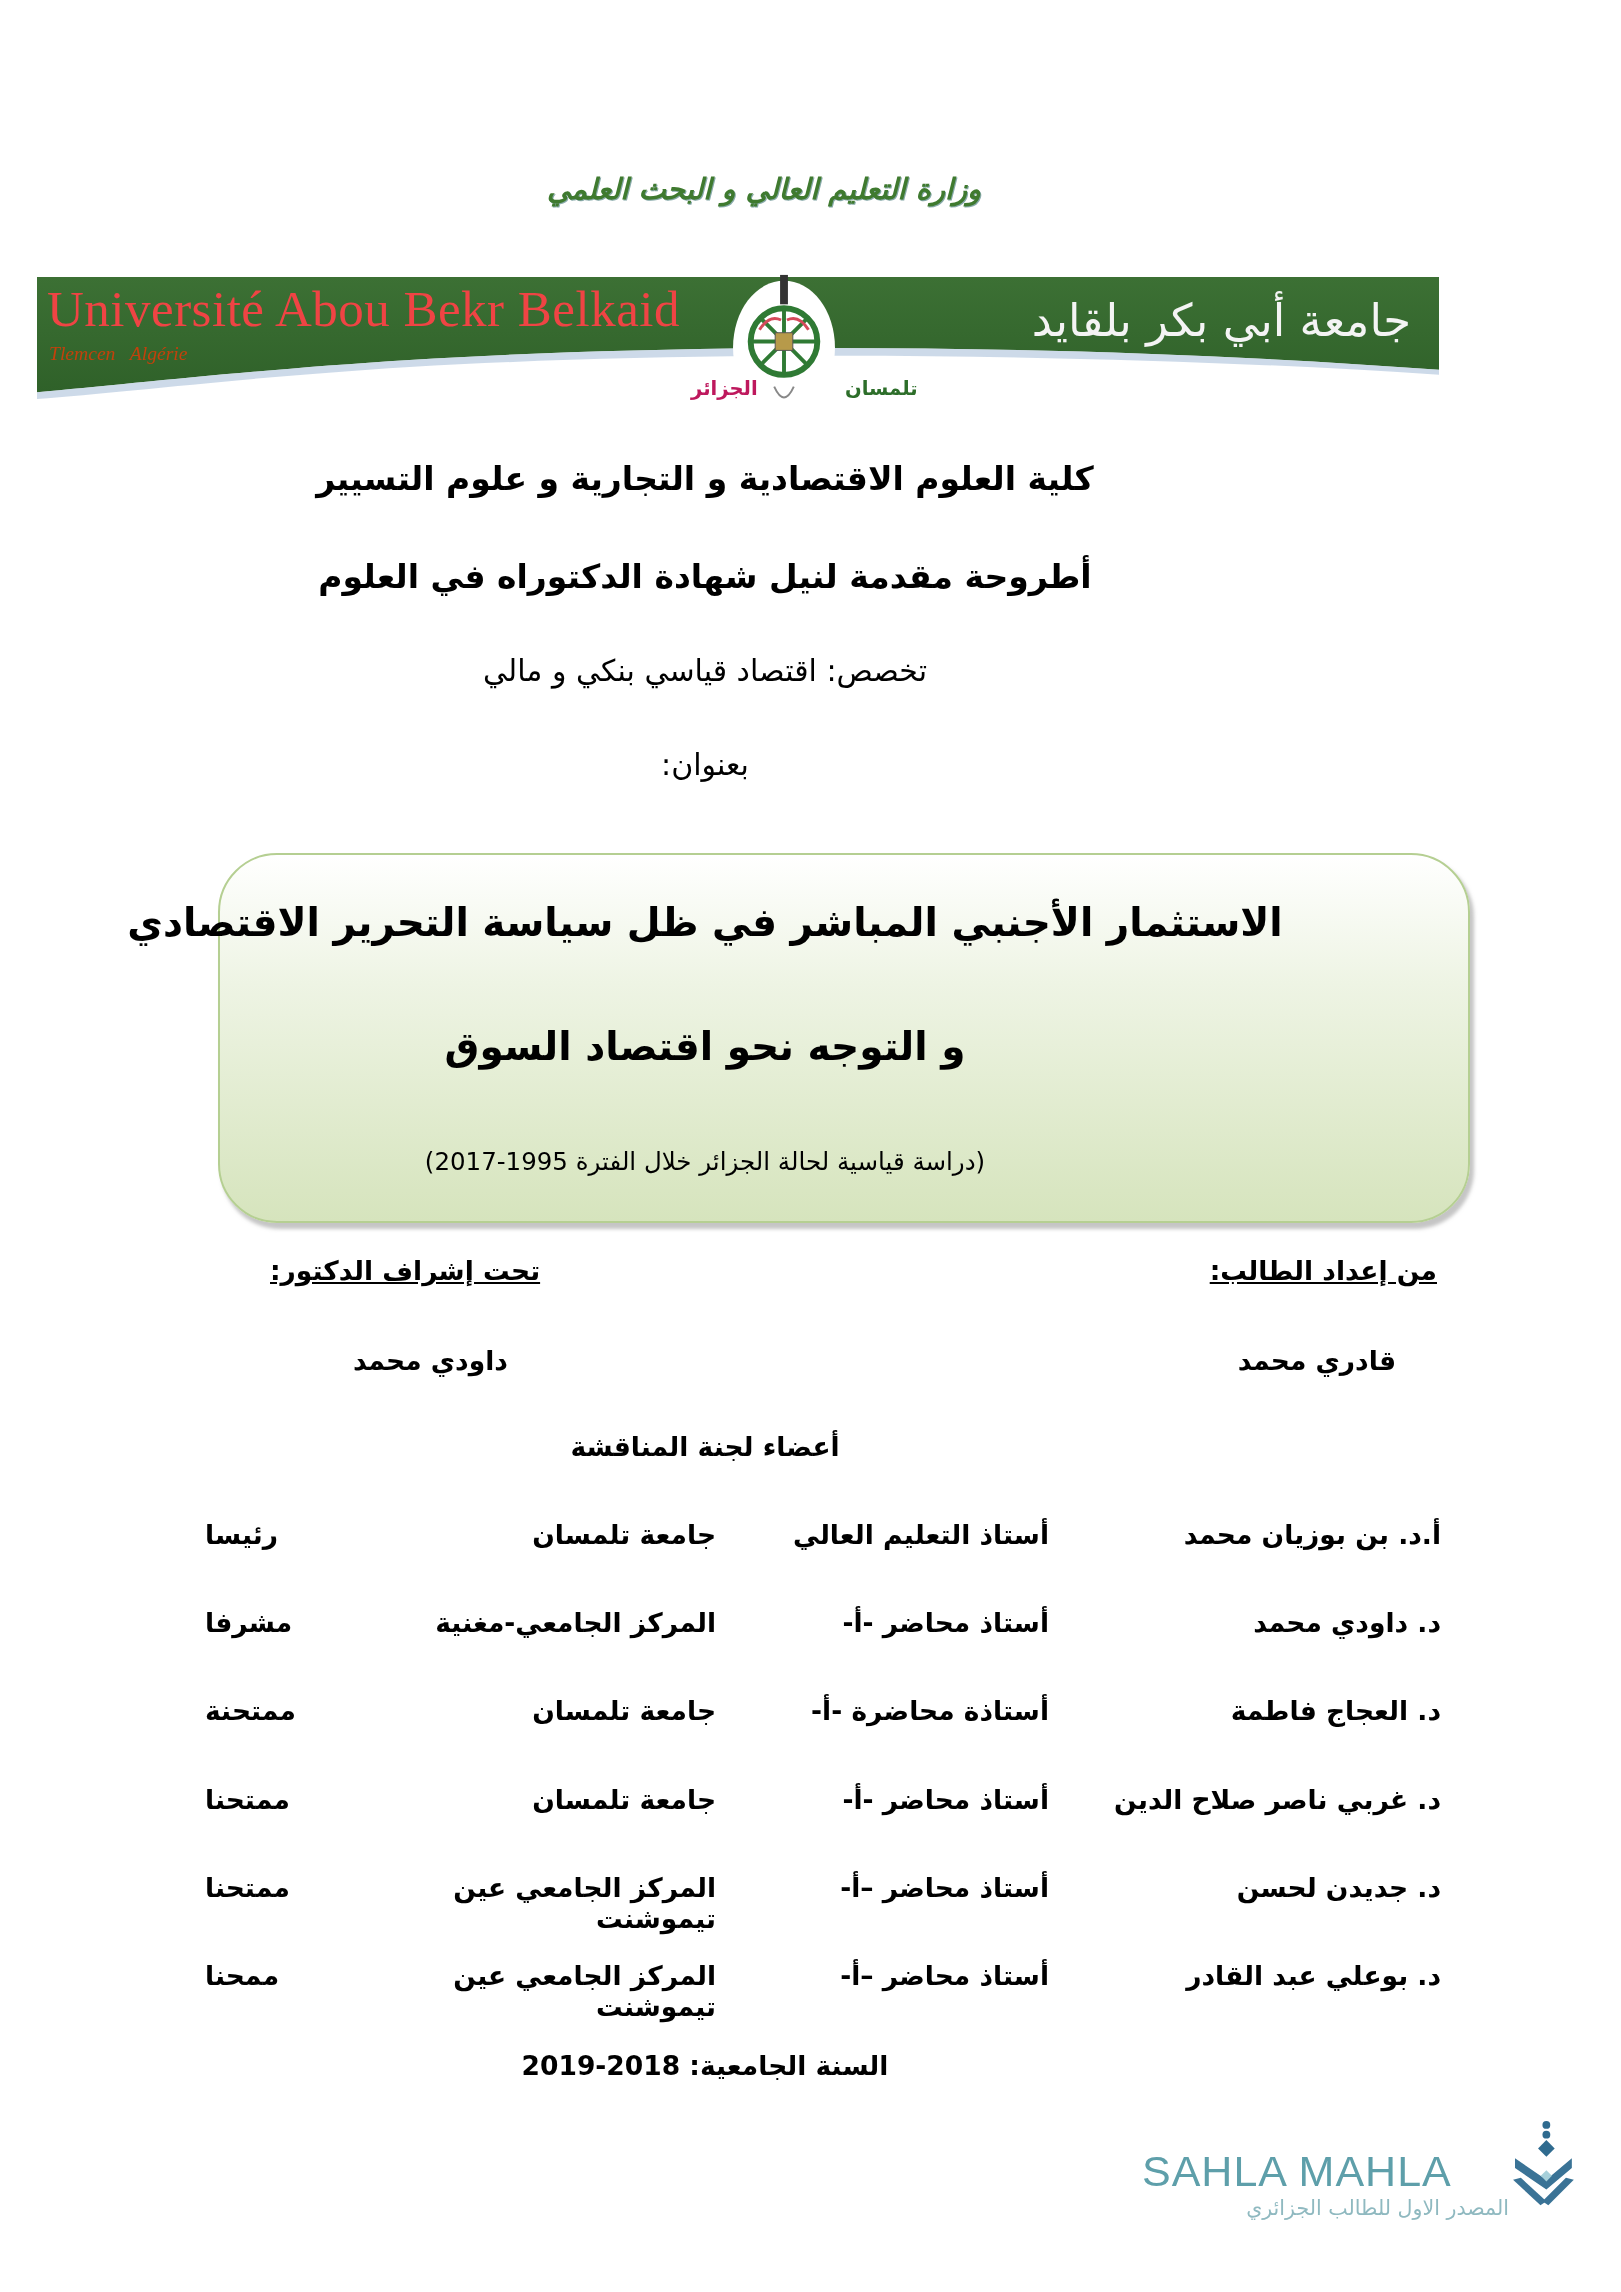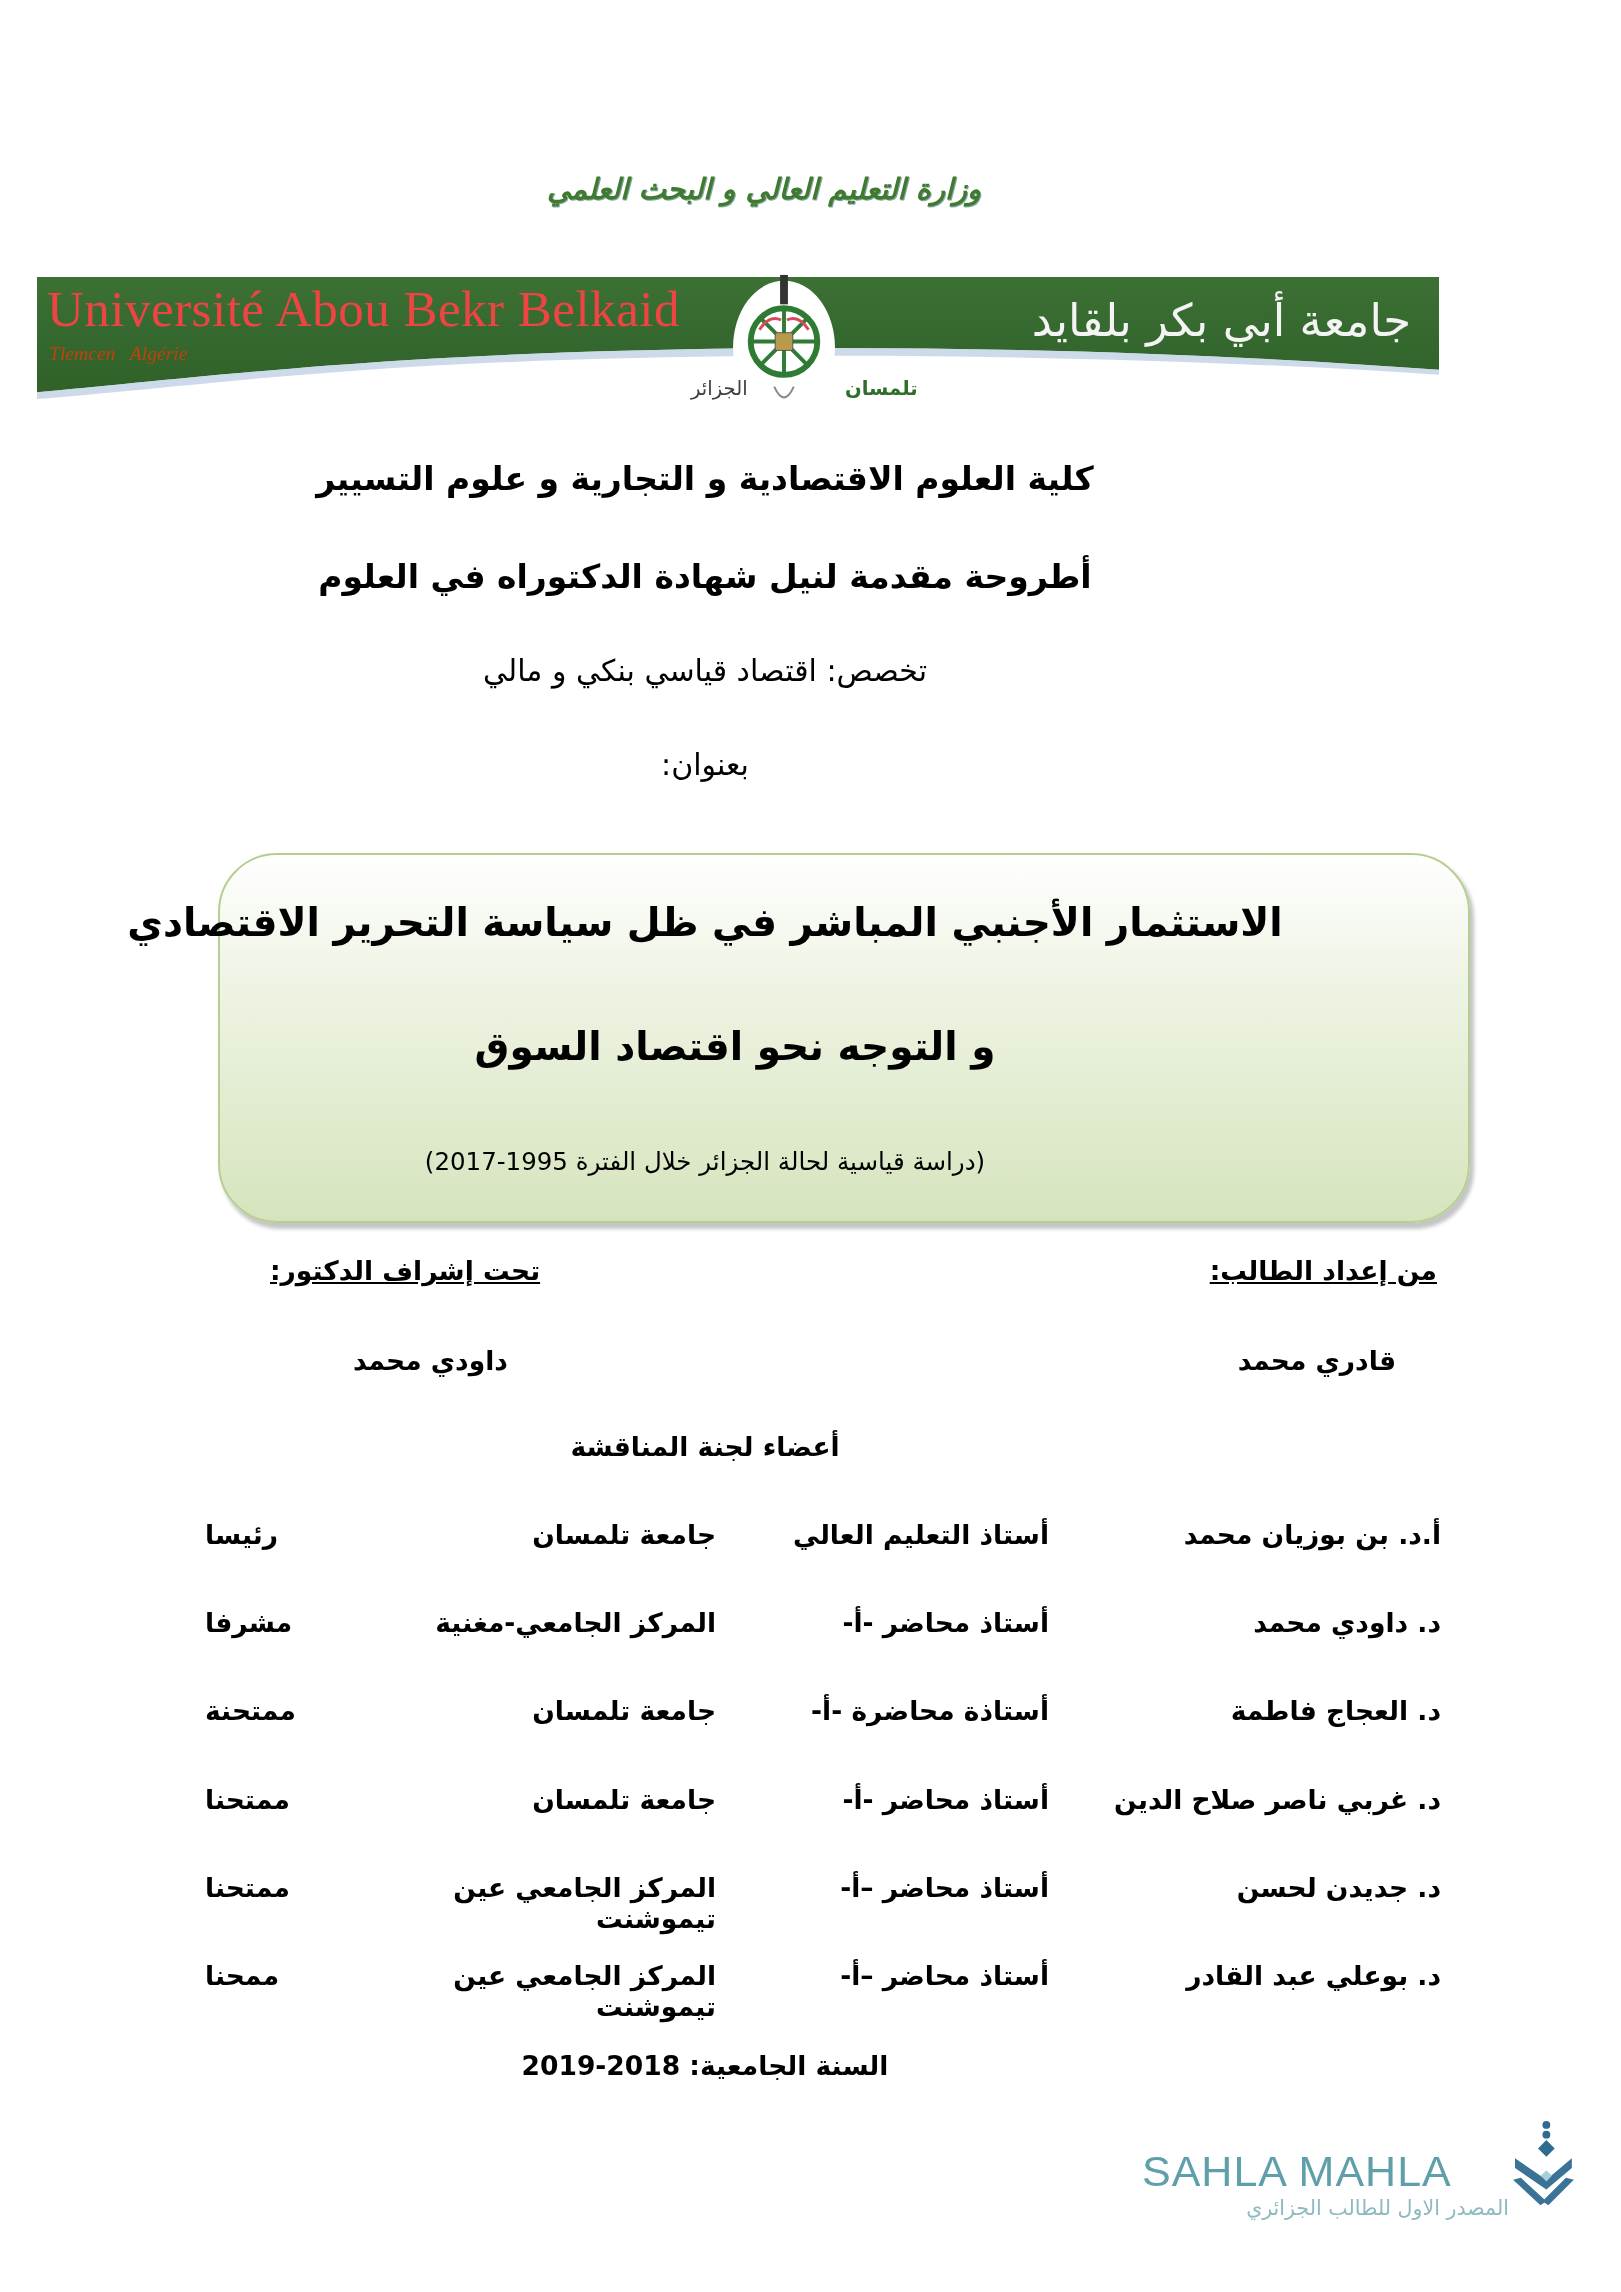--- a/index.html
+++ b/index.html
@@ -18,36 +18,36 @@
   
   .banner { left: 37px; top: 277px; width: 1402px; height: 127px; }
   .banner-bg { position: absolute; left: 0; top: 0; width: 100%; height: 100%; }
   .uni-fr { left: 47px; top: 280px; font-family: "Liberation Serif", serif; font-size: 51px;
             color: #ef4444; letter-spacing: 0.5px; }
   .uni-loc { left: 49px; top: 343px; font-family: "Liberation Serif", serif; font-style: italic;
              font-size: 19.6px; color: #c2410c; word-spacing: 9.8px; }
   .uni-ar { left: 1019px; top: 294px; width: 392px; text-align: right; font-size: 45px;
             color: #f4f4f4; font-family: "DejaVu Sans", sans-serif; }
   .emblem { left: 730px; top: 271px; width: 108px; height: 147px; }
-  .emb-ar1 { left: 691px; top: 377px; font-size: 19.6px; color: #404040; font-weight: normal; }
+  .emb-ar1 { left: 691px; top: 377px; font-size: 19.6px; color: #be185d; font-weight: bold; }
   .emb-ar2 { left: 845px; top: 377px; font-size: 19.6px; color: #2d6e2a; font-weight: bold; }
 
   
   .line-c { left: 0; width: 1410px; text-align: center; }
   .faculty { top: 459px; font-size: 33px; font-weight: bold; }
   .thesis { top: 557px; font-size: 33px; font-weight: bold; }
   .spec { top: 653px; font-size: 30px; }
   .titled { top: 747px; font-size: 30px; }
 
   
   .title-box { left: 218px; top: 853px; width: 1252px; height: 370px; border-radius: 59px;
                background: linear-gradient(to bottom, #ffffff 0%, #eef4e4 35%, #d6e4bd 100%);
                border: 2.9px solid #b5cf92; box-shadow: 3.9px 5.9px 3.9px rgba(150,150,150,0.55); box-sizing: border-box; }
   .tb-1 { top: 900px; font-size: 39px; font-weight: bold; }
-  .tb-2 { top: 1024px; font-size: 39px; font-weight: bold; margin-left: 30px; }
+  .tb-2 { top: 1024px; font-size: 39px; font-weight: bold; }
   .tb-3 { top: 1147px; font-size: 24.5px; }
 
   
   .label-u { font-size: 26.5px; font-weight: bold; text-decoration: underline; }
   .student-label { right: 184px; top: 1255px; }
   .super-label { left: 270px; top: 1255px; }
   .name-b { font-size: 26.5px; font-weight: bold; }
   .student-name { right: 225px; top: 1345px; }
   .super-name { left: 353px; top: 1345px; }
   .committee-title { top: 1431px; font-size: 26.5px; font-weight: bold; }

